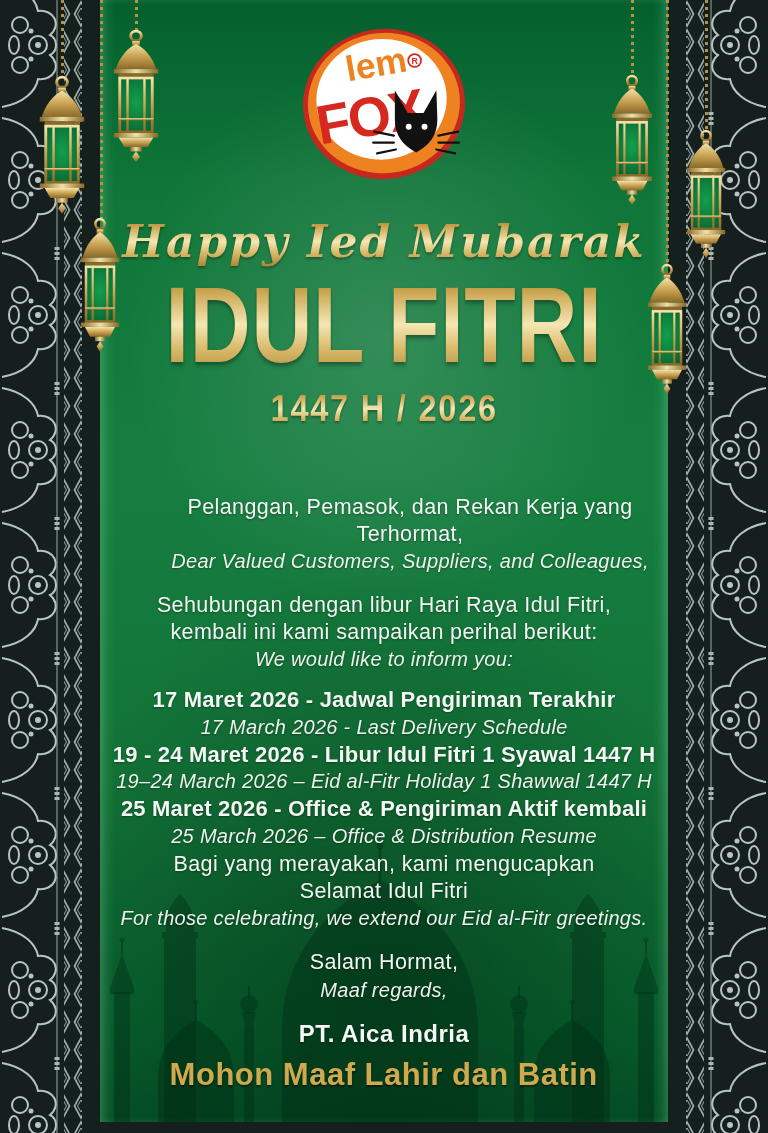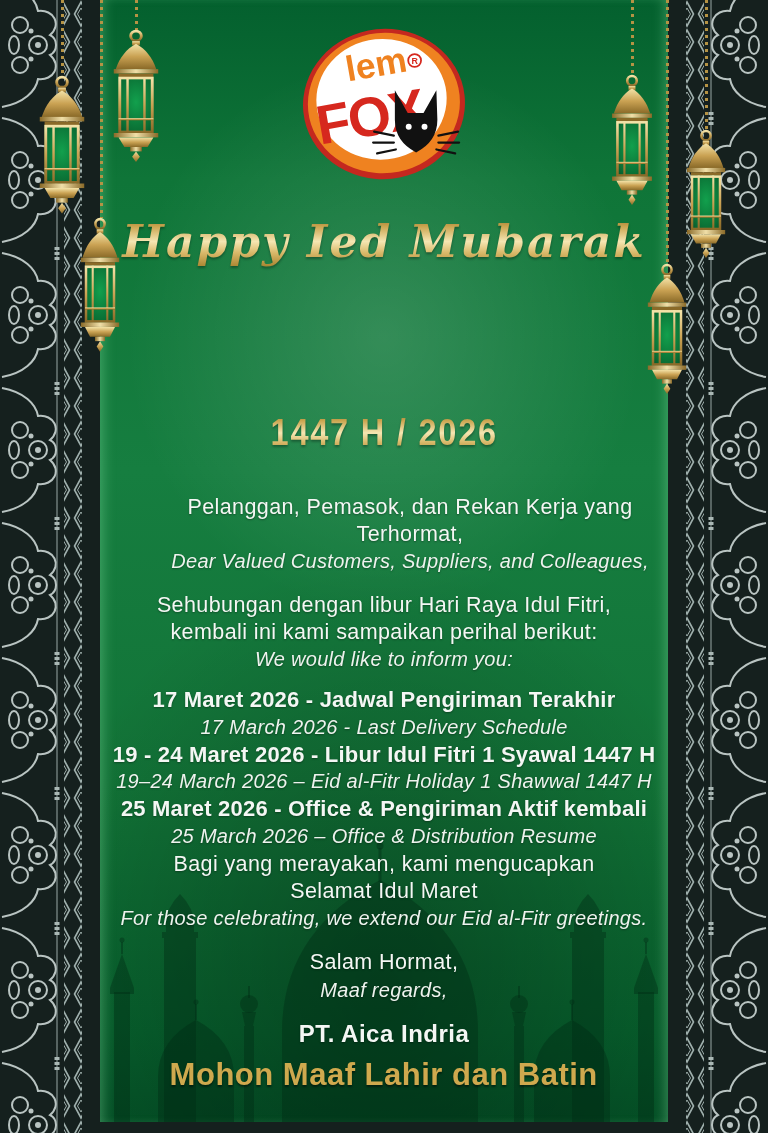--- a/index.html
+++ b/index.html
@@ -37,21 +37,21 @@
   .gold-grad{background:linear-gradient(180deg,#8f6d2a 0%,#c9a44e 20%,#f5e6b2 50%,#d9b96a 72%,#a8842f 100%);
     -webkit-background-clip:text;background-clip:text;
     -webkit-text-fill-color:transparent;color:transparent;text-shadow:none;}
 
   .script-greeting{top:216px;font-family:"DejaVu Serif",cursive,serif;
     font-style:italic;font-weight:bold;font-size:44px;letter-spacing:2px;
     filter:drop-shadow(0 2px 1px rgba(0,0,0,.3));}
   .big-title{top:268px;font-weight:bold;font-size:108px;line-height:1.05;}
   .big-title span{display:inline-block;transform:scaleX(.78);letter-spacing:1px;
     filter:drop-shadow(0 3px 2px rgba(0,0,0,.35));}
-  .year-line{top:412px;font-weight:bold;font-size:37px;}
+  .year-line{top:388px;font-weight:bold;font-size:37px;}
   .year-line span{display:inline-block;transform:scaleX(.88);letter-spacing:2px;
     filter:drop-shadow(0 2px 1px rgba(0,0,0,.3));}
 
   .blk-salutation{top:494px;padding-left:26px;}
   .blk-intro{top:592px;}
   .blk-schedule{top:686px;}
   .blk-greeting{top:851px;}
   .blk-closing-id{top:949px;}
   .blk-closing-en{top:977px;}
   .blk-company{top:1020px;font-weight:bold;font-size:24px;letter-spacing:.5px;}
@@ -245,20 +245,23 @@
         <line x1="95" y1="119" x2="74" y2="119"></line>
         <line x1="97" y1="126" x2="78" y2="130"></line>
         <line x1="140" y1="112" x2="160" y2="108"></line>
         <line x1="140" y1="119" x2="161" y2="119"></line>
         <line x1="138" y1="126" x2="157" y2="130"></line>
       </g>
     </g>
   </svg>
 
   <div class="tx script-greeting gold-grad">Happy Ied Mubarak</div>
+  <div class="tx big-title">
+    <span class="gold-grad">IDUL FITRI</span>
+  </div>
   <div class="tx year-line">
     <span class="gold-grad">1447 H / 2026</span>
   </div>
 
   <div class="tx blk-salutation">
     <div class="id-line">Pelanggan, Pemasok, dan Rekan Kerja yang</div>
     <div class="id-line">Terhormat,</div>
     <div class="en-line">Dear Valued Customers, Suppliers, and Colleagues,</div>
   </div>
 
@@ -272,21 +275,21 @@
     <div class="bold-line">17 Maret 2026 - Jadwal Pengiriman Terakhir</div>
     <div class="en-line">17 March 2026 - Last Delivery Schedule</div>
     <div class="bold-line">19 - 24 Maret 2026 - Libur Idul Fitri 1 Syawal 1447 H</div>
     <div class="en-line">19–24 March 2026 – Eid al-Fitr Holiday 1 Shawwal 1447 H</div>
     <div class="bold-line">25 Maret 2026 - Office &amp; Pengiriman Aktif kembali</div>
     <div class="en-line">25 March 2026 – Office &amp; Distribution Resume</div>
   </div>
 
   <div class="tx blk-greeting">
     <div class="id-line">Bagi yang merayakan, kami mengucapkan</div>
-    <div class="id-line">Selamat Idul Maret</div>
+    <div class="id-line">Selamat Idul Fitri</div>
     <div class="en-line">For those celebrating, we extend our Eid al-Fitr greetings.</div>
   </div>
 
   <div class="tx blk-closing-id id-line">Salam Hormat,</div>
   <div class="tx blk-closing-en en-line">Maaf regards,</div>
   <div class="tx blk-company">PT. Aica Indria</div>
 
   <div class="tx blk-footer">
     <span>Mohon Maaf Lahir dan Batin</span>
   </div>

